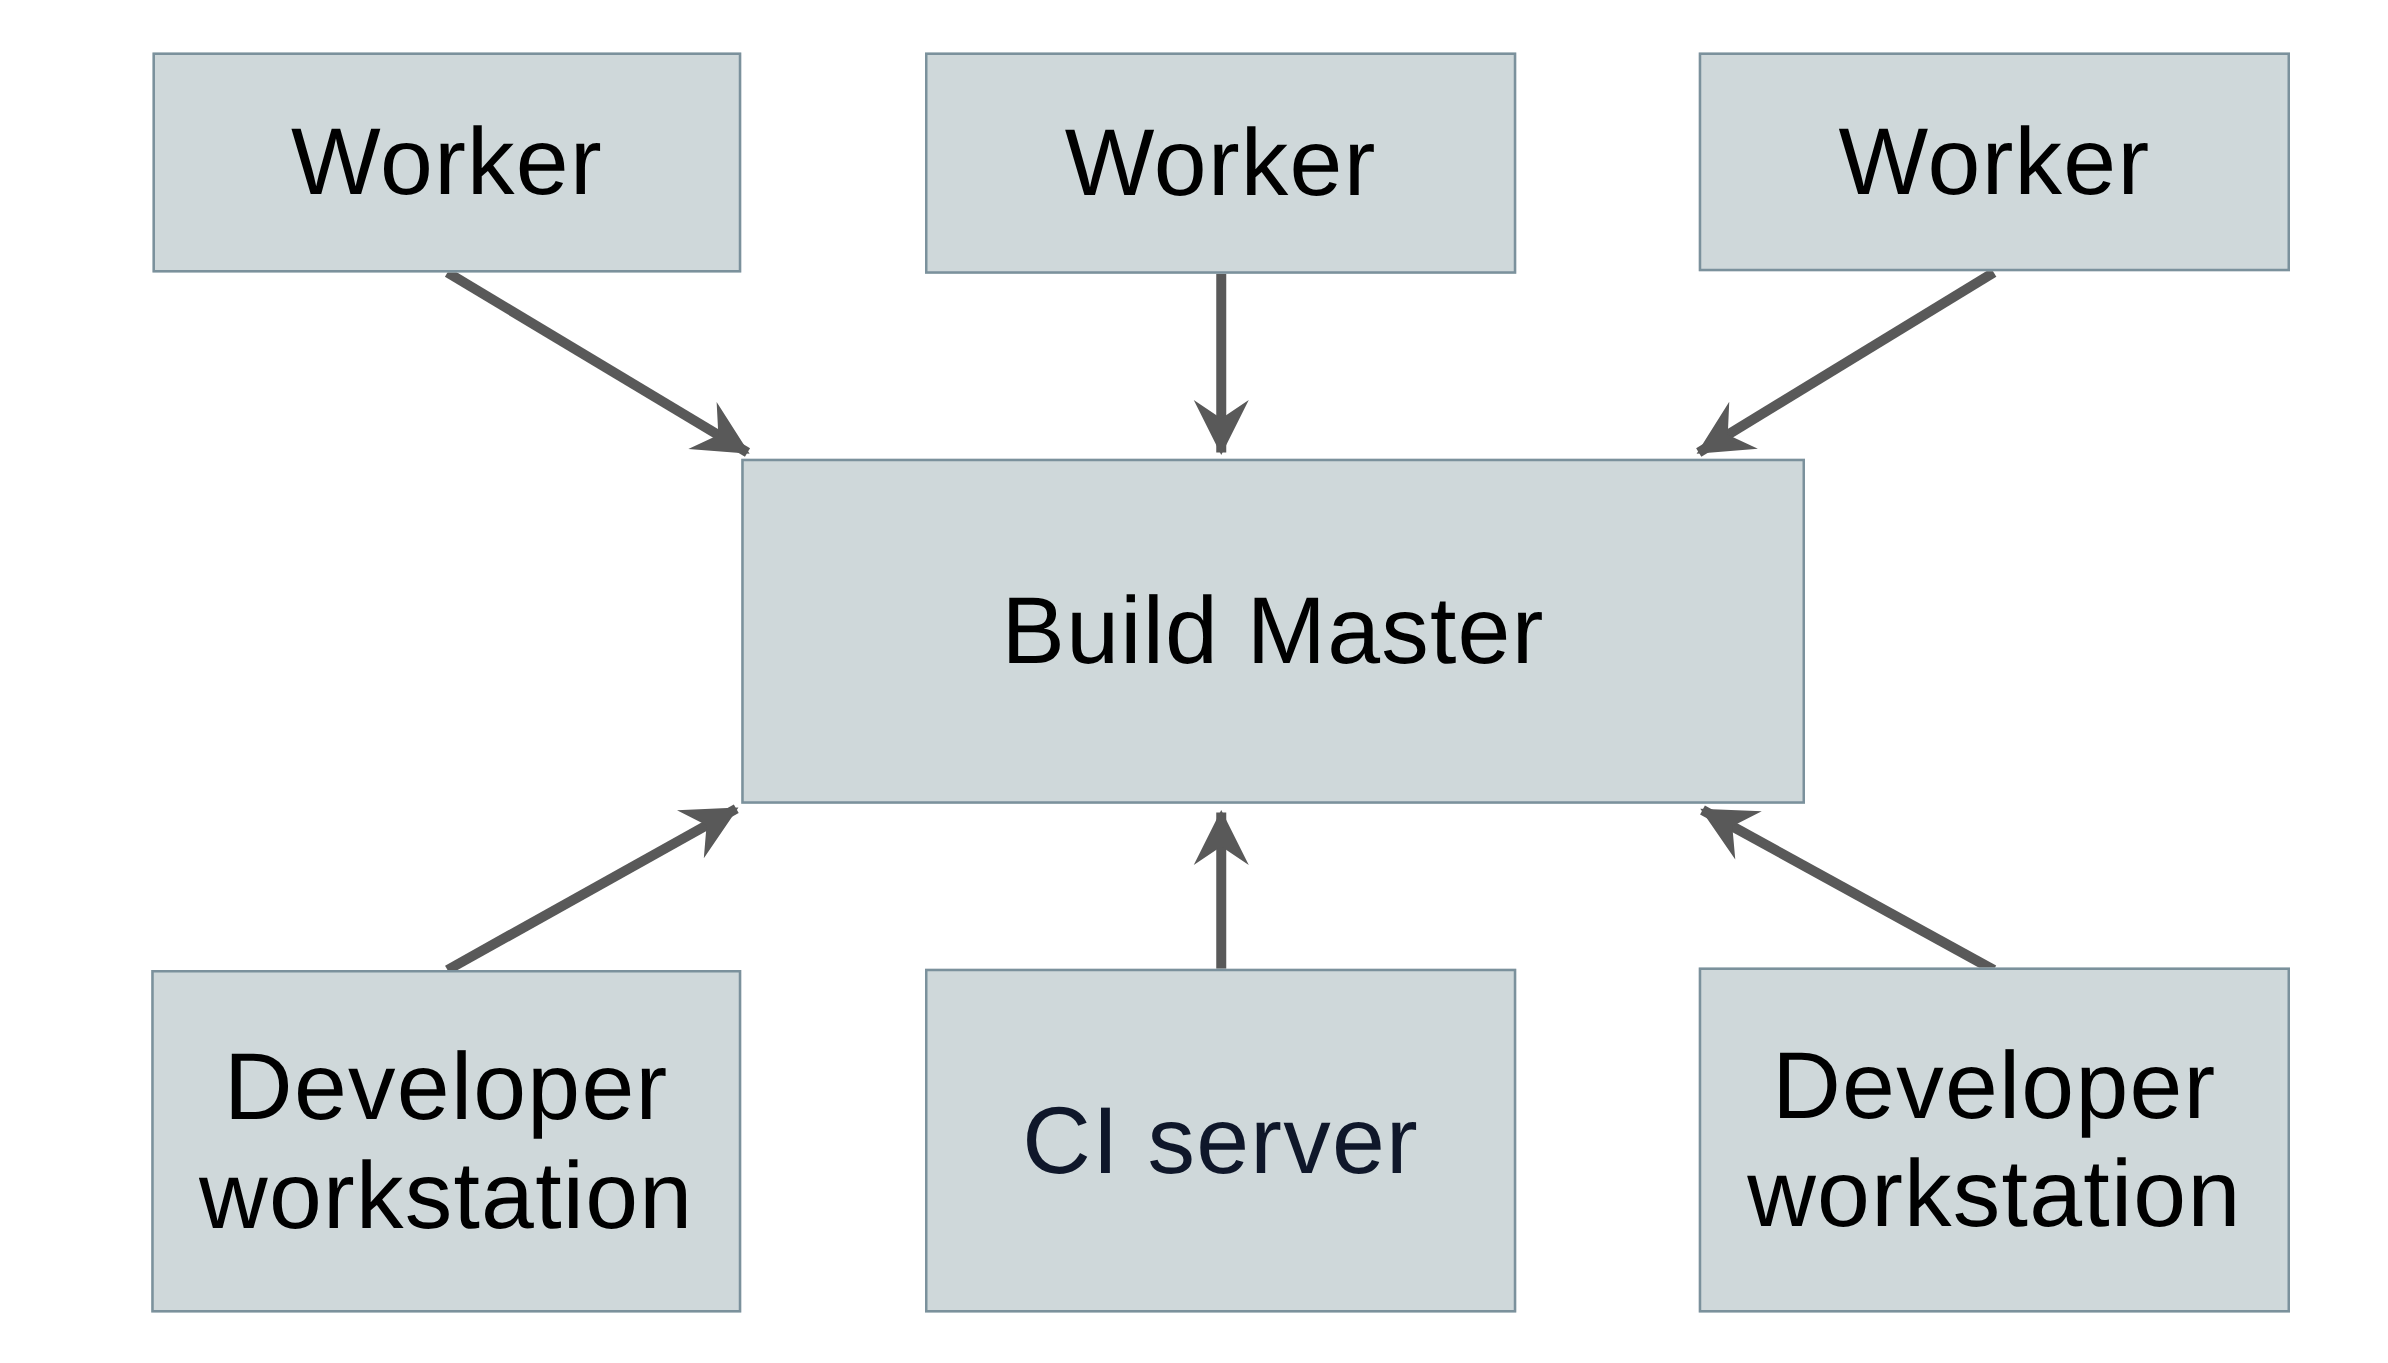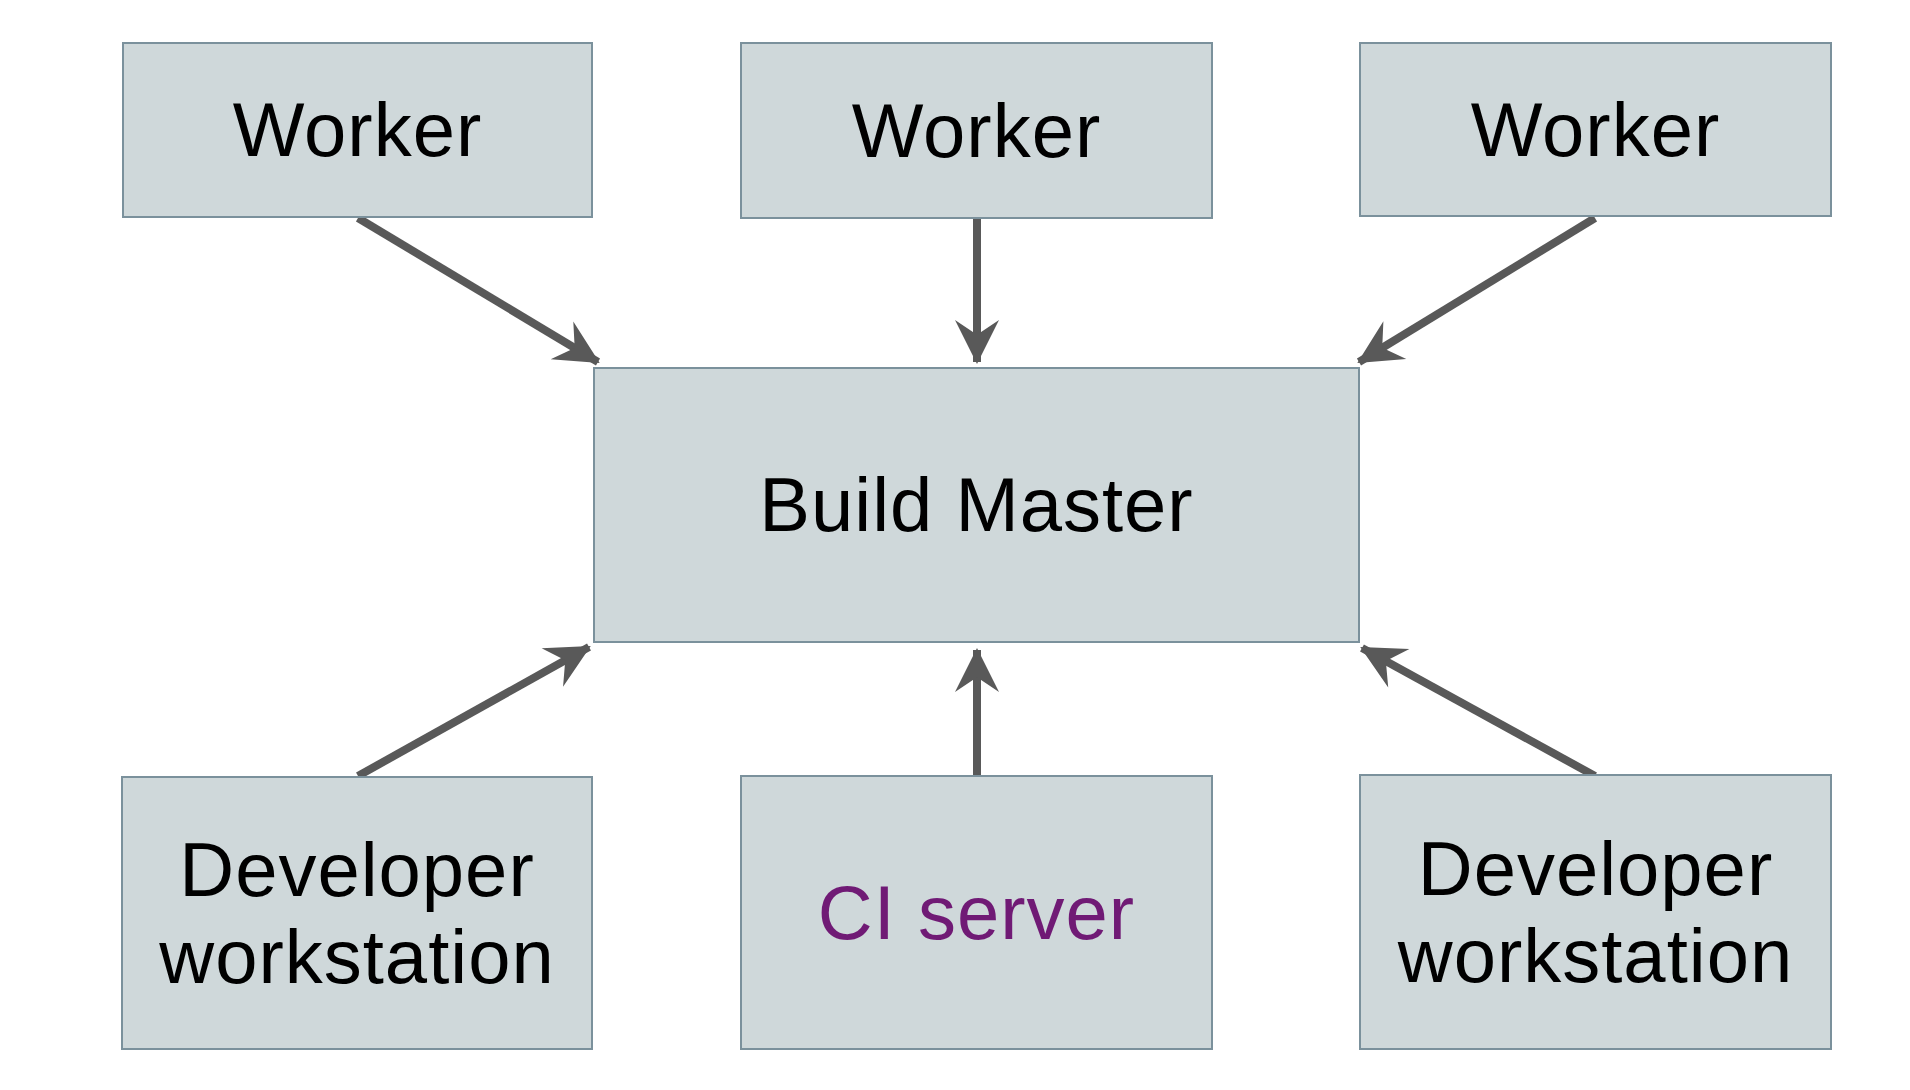--- a/index.html
+++ b/index.html
@@ -64,26 +64,26 @@
   <div id="nodes">
       <div class="node" style="left: 122px; top: 42px; width: 471px; height: 176px; background: rgb(207, 216, 218); border: 2px solid rgb(123, 145, 156); color: rgb(0, 0, 0);">
         <span>Worker</span>
       </div>
       <div class="node" style="left: 740px; top: 42px; width: 473px; height: 177px; background: rgb(207, 216, 218); border: 2px solid rgb(123, 145, 156); color: rgb(0, 0, 0);">
         <span>Worker</span>
       </div>
       <div class="node" style="left: 1359px; top: 42px; width: 473px; height: 175px; background: rgb(207, 216, 218); border: 2px solid rgb(123, 145, 156); color: rgb(0, 0, 0);">
         <span>Worker</span>
       </div>
-      <div class="node" style="left: 593px; top: 367px; width: 767px; height: 276px; background: rgb(207, 216, 218); border: 2px solid rgb(123, 145, 156); color: rgb(0, 0, 0);">
+      <div class="node" style="left: 593px; top: 367px; width: 851px; height: 276px; background: rgb(207, 216, 218); border: 2px solid rgb(123, 145, 156); color: rgb(0, 0, 0);">
         <span>Build Master</span>
       </div>
       <div class="node" style="left: 121px; top: 776px; width: 472px; height: 274px; background: rgb(207, 216, 218); border: 2px solid rgb(123, 145, 156); color: rgb(0, 0, 0);">
         <span>Developer workstation</span>
       </div>
-      <div class="node" style="left: 740px; top: 775px; width: 473px; height: 275px; background: rgb(207, 216, 218); border: 2px solid rgb(123, 145, 156); color: #701a75;">
+      <div class="node" style="left: 740px; top: 775px; width: 473px; height: 275px; background: rgb(207, 216, 218); border: 2px solid rgb(123, 145, 156); color: #0f172a;">
         <span>CI server</span>
       </div>
       <div class="node" style="left: 1359px; top: 774px; width: 473px; height: 276px; background: rgb(207, 216, 218); border: 2px solid rgb(123, 145, 156); color: rgb(0, 0, 0);">
         <span>Developer workstation</span>
       </div>
     </div>
 </div>
 
 </body></html>

